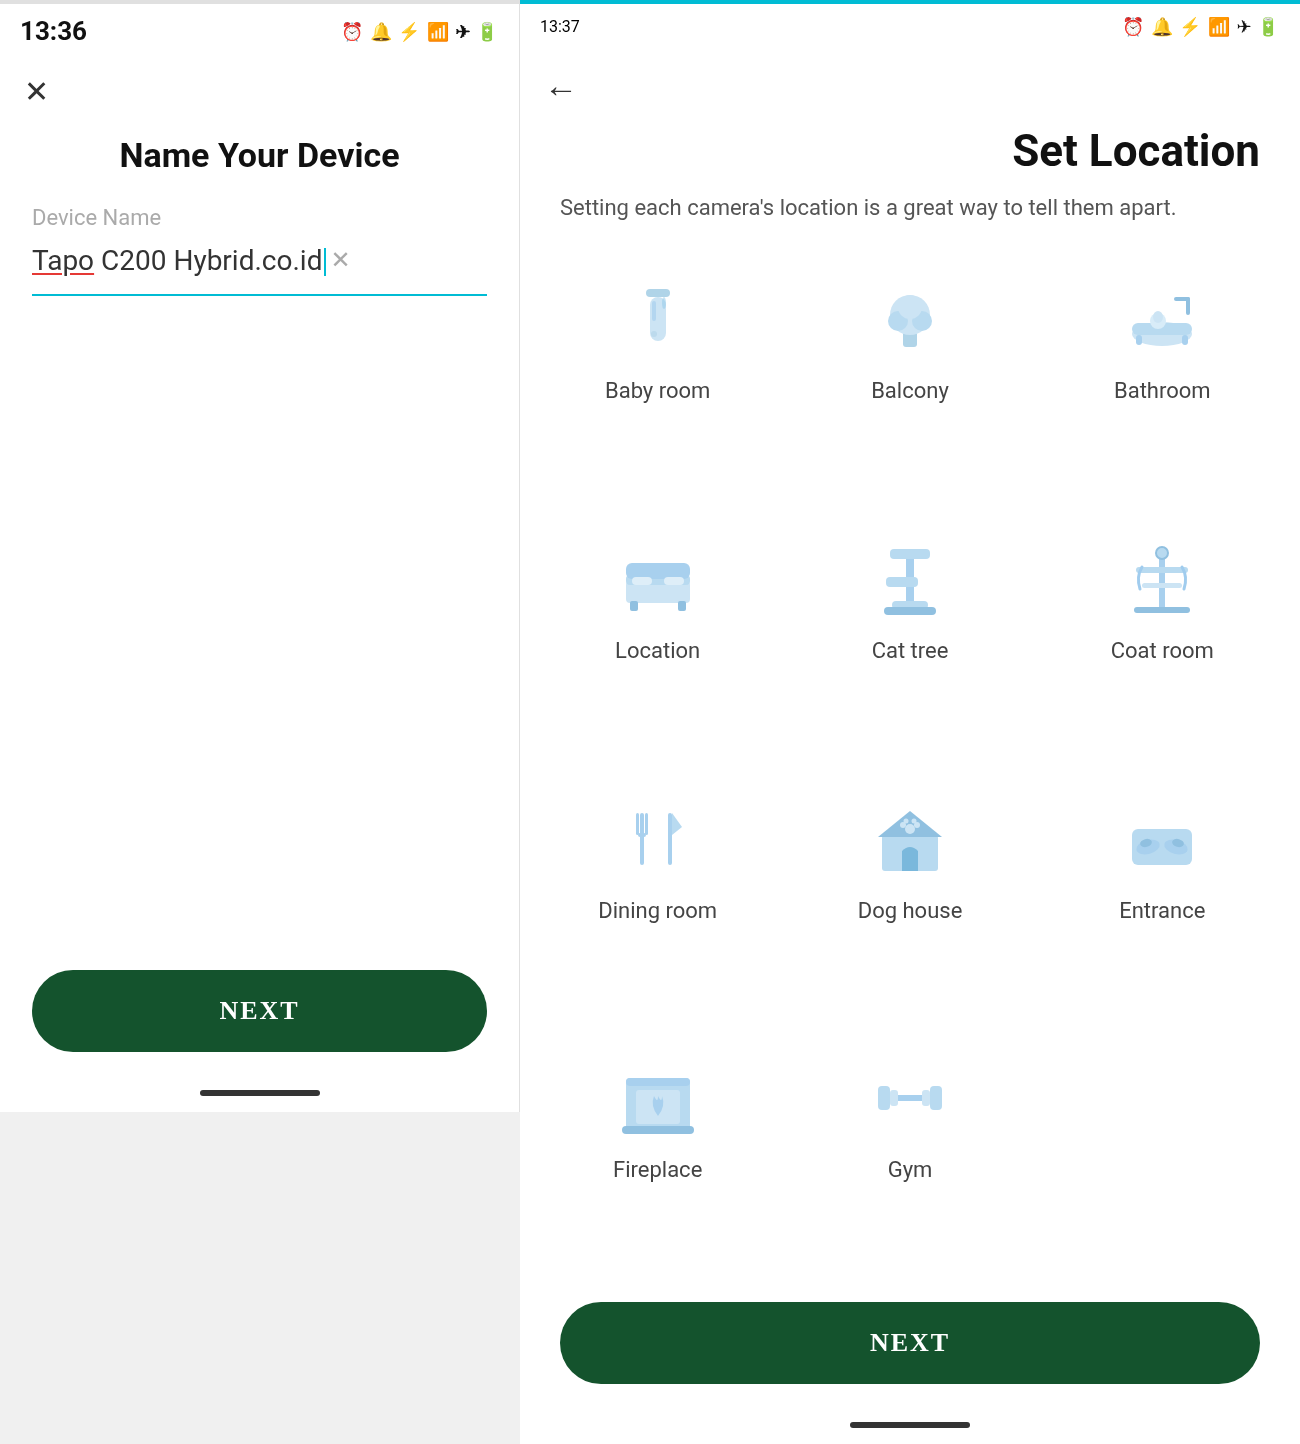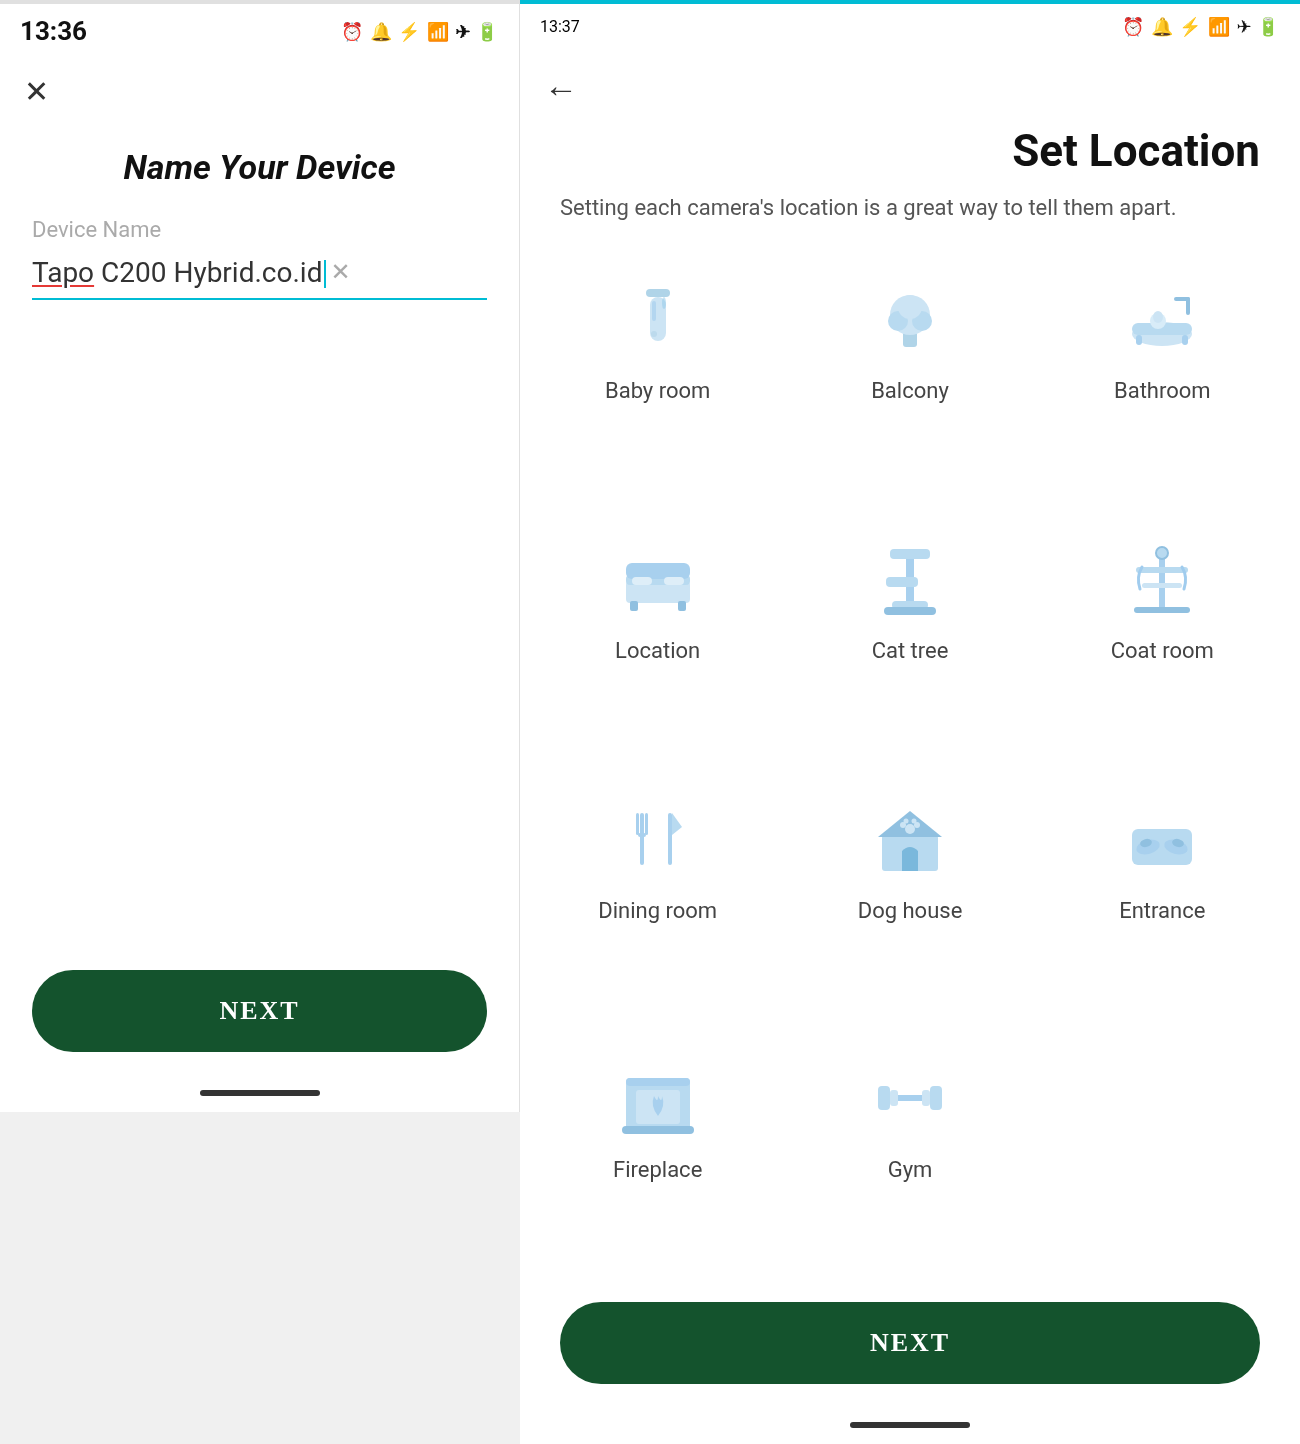--- a/index.html
+++ b/index.html
@@ -52,36 +52,35 @@
       cursor: pointer;
       color: #333;
       font-weight: 300;
     }
 
     .page-title {
       text-align: center;
       font-size: 34px;
       font-weight: 700;
       color: #111;
-      margin: 28px 24px 30px;
-      font-style: italic;
+      margin: 16px 24px 30px;
     }
 
     .device-name-label {
       font-size: 22px;
       color: #aaa;
       margin: 0 32px 12px;
     }
 
     .device-name-input-row {
       display: flex;
       align-items: center;
       margin: 0 32px;
       border-bottom: 2.5px solid #00bcd4;
-      padding-bottom: 8px;
+      padding-bottom: 16px;
     }
 
     .input-text {
       font-size: 28px;
       color: #333;
     }
 
     .clear-btn {
       font-size: 24px;
       color: #aaa;

